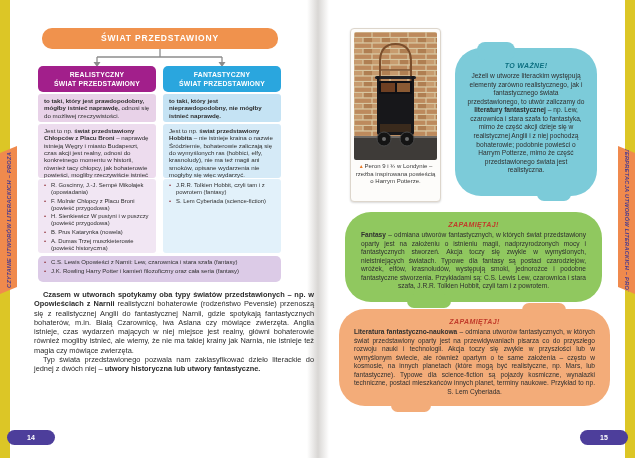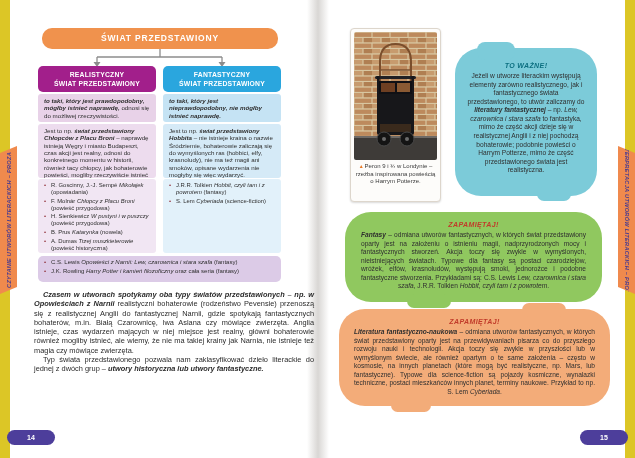--- a/index.html
+++ b/index.html
@@ -51,21 +51,21 @@
   .fantastic .boxlist{background:#e2f1fa;}
   ul.books{margin:0;padding:0;list-style:none;font-size:5.9px;line-height:1.2;}
   ul.books li{padding-left:7px;position:relative;margin-bottom:1.5px;}
   ul.books li::before{content:"•";position:absolute;left:0;top:0;color:#8e2a33;}
   .shared-box{position:absolute;left:38px;top:256px;width:231px;height:20px;background:#dccbe7;
     border-radius:5px;padding:3px 6px;}
   .shared-box ul.books{font-size:6px;}
   .bodytext{position:absolute;left:34px;top:290px;width:280px;font-size:7.4px;line-height:1.25;
     text-align:justify;color:#2b2b2b;}
   .bodytext p{margin:0;text-indent:9px;}
-  .st-b{font-weight:bold;font-style:italic;} .st-i{font-style:italic;}
+  .st-b{font-weight:bold;} .st-i{}
   
   .photo-card{position:absolute;left:350px;top:28px;width:91px;height:174px;background:#fdfcfa;
     border:1px solid #ddd6cc;border-radius:4px;box-shadow:0 1px 2px rgba(0,0,0,.15);
     padding:3px;box-sizing:border-box;}
   .photo-card svg{display:block;border-radius:2px;}
   .photo-caption{margin-top:3px;font-size:6px;line-height:1.25;text-align:center;color:#3a3a3a;}
   .photo-caption .marker{color:#e87722;font-size:5px;margin-right:1px;}
   .blob{position:absolute;border-radius:26px;box-sizing:border-box;}
   .blob::before,.blob::after{content:"";position:absolute;background:inherit;border-radius:8px;}
   .blob-important{left:455px;top:48px;width:142px;height:148px;background:#7ccbd9;
@@ -152,21 +152,21 @@
 
     <div class="shared-box">
       <ul class="books">
           <li><span>C.S. Lewis </span><span class="st-i">Opowieści z Narnii: Lew, czarownica i stara szafa</span><span> (fantasy)</span></li>
           <li><span>J.K. Rowling </span><span class="st-i">Harry Potter i kamień filozoficzny</span><span> oraz cała seria (fantasy)</span></li>
         </ul>
     </div>
 
     <div class="bodytext">
       <p><span class="st-b">Czasem w utworach spotykamy oba typy światów przedstawionych – np. w </span><span class="st-b st-i">Opowieściach z Narnii</span><span> realistyczni bohaterowie (rodzeństwo Pevensie) przenoszą się z realistycznej Anglii do fantastycznej Narnii, gdzie spotykają fantastycznych bohaterów, m.in. Białą Czarownicę, lwa Aslana czy mówiące zwierzęta. Anglia istnieje, czas wydarzeń mających w niej miejsce jest realny, główni bohaterowie również mogliby istnieć, ale wiemy, że nie ma takiej krainy jak Narnia, nie istnieje też magia czy mówiące zwierzęta.</span></p>
-      <p><span>Typ świata przedstawionego pozwala nam zaklasyfikować dzieło literackie do jednej z dwóch grup – </span><span class="st-b">utwory historyczna lub utwory fantastyczne.</span></p>
+      <p><span>Typ świata przedstawionego pozwala nam zaklasyfikować dzieło literackie do jednej z dwóch niej – </span><span class="st-b">utwory historyczna lub utwory fantastyczne.</span></p>
     </div>
   </div>
 
   <div>
 
     <div class="photo-card">
       <svg width="83" height="128" viewBox="0 0 83 128">
         <defs>
           <pattern id="bricks" width="18" height="11" patternUnits="userSpaceOnUse">
             <rect width="18" height="11" fill="#d8c6a0"></rect>

